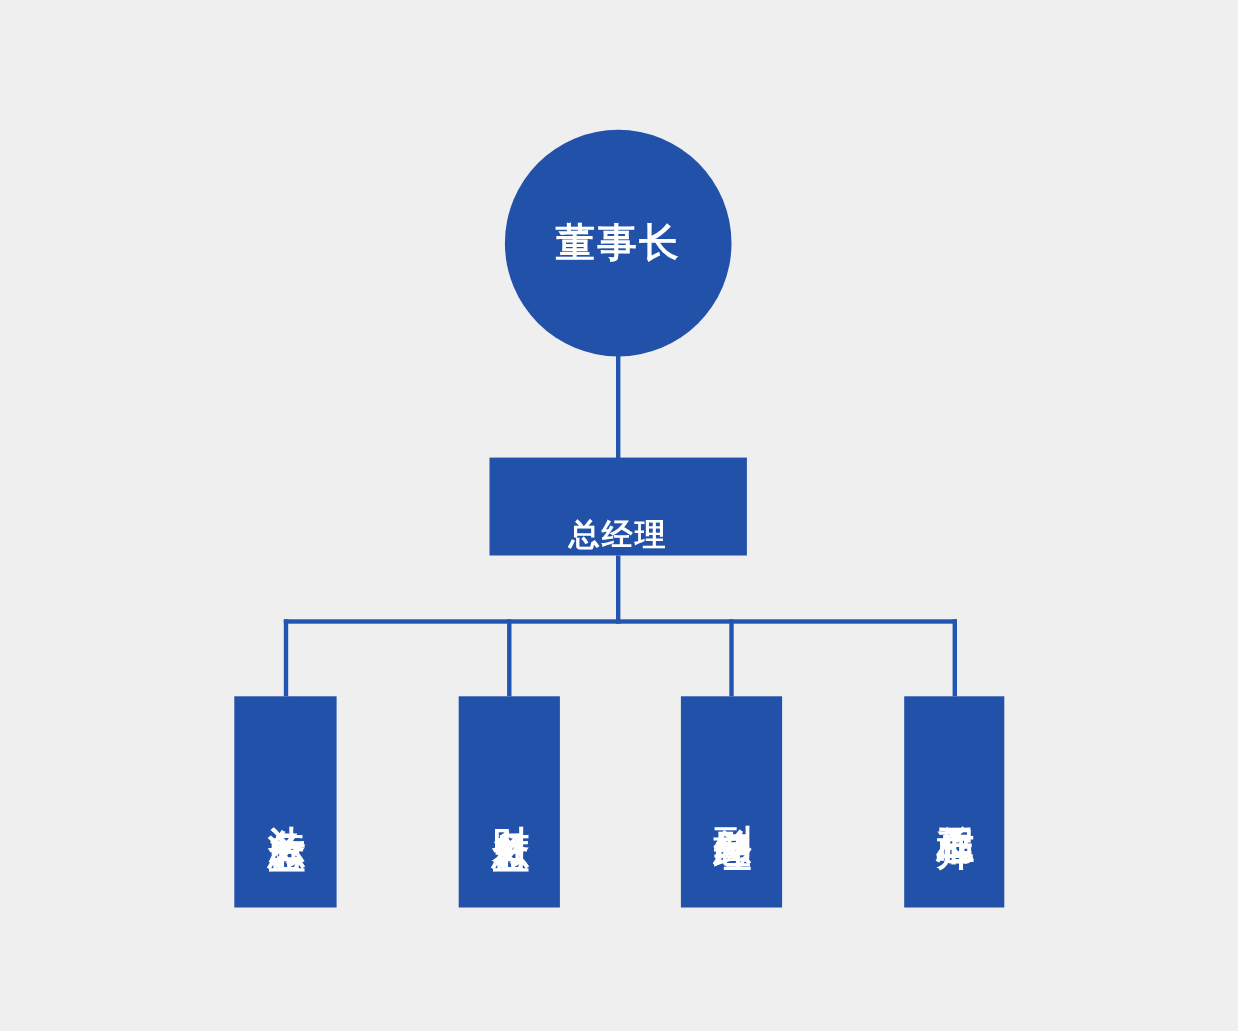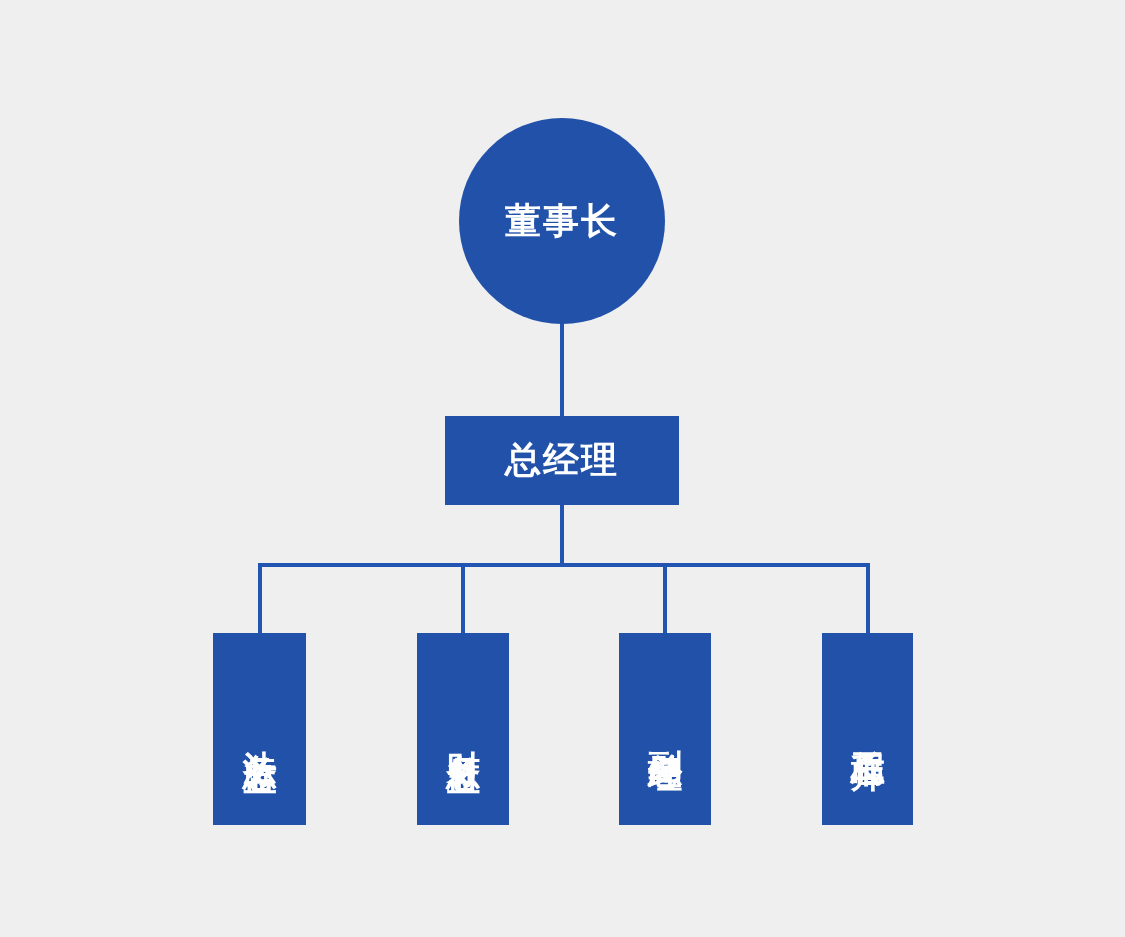--- a/index.html
+++ b/index.html
@@ -33,22 +33,23 @@
   .node-circle{
     left:459px; top:118px;
     width:206px; height:206px;
     border-radius:50%;
     font-size:36px;
     letter-spacing:2px;
   }
   .node-rect{
     left:445px; top:416px;
     width:234px; height:89px;
-    font-size:36px;
+    font-size:28px;
     letter-spacing:2px;
+    align-items:flex-end;
   }
   .node-vert{
     top:633px;
     height:192px;
     font-size:34px;
   }
   .node-vert .vtext{
     writing-mode:vertical-rl;
     text-orientation:upright;
     line-height:1.1;

